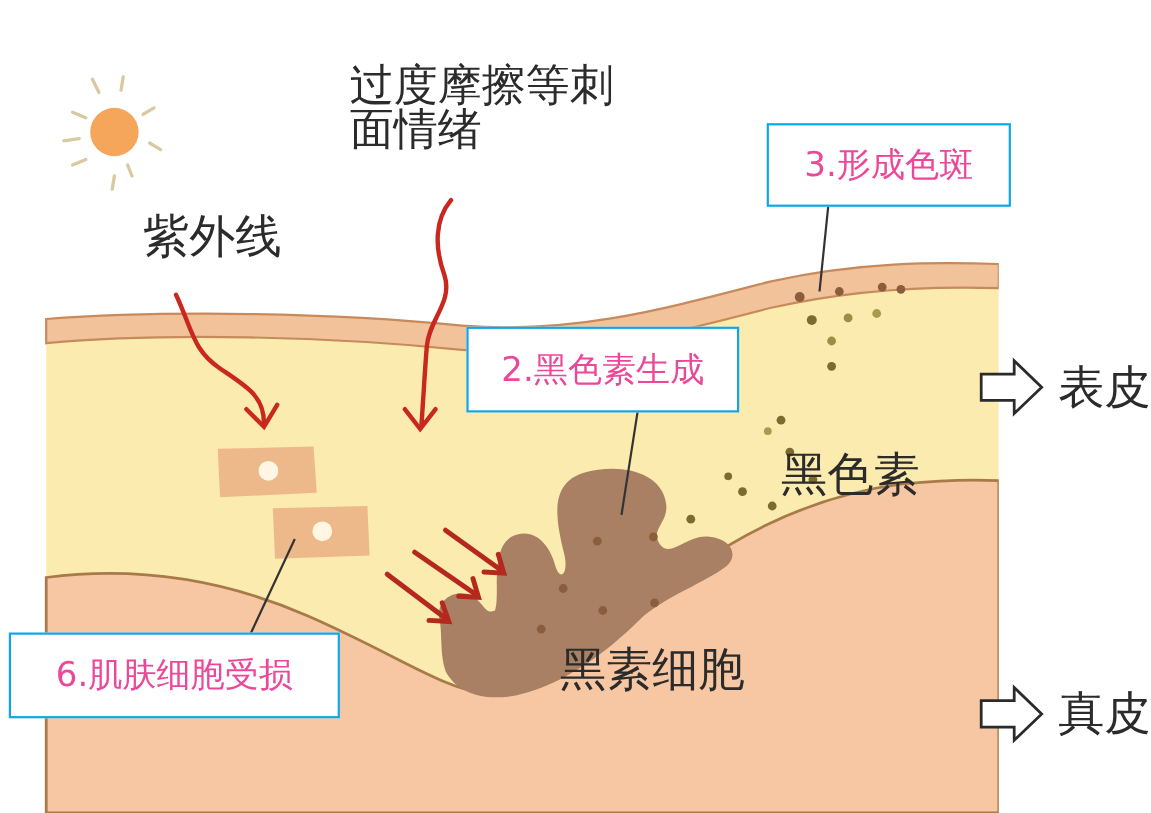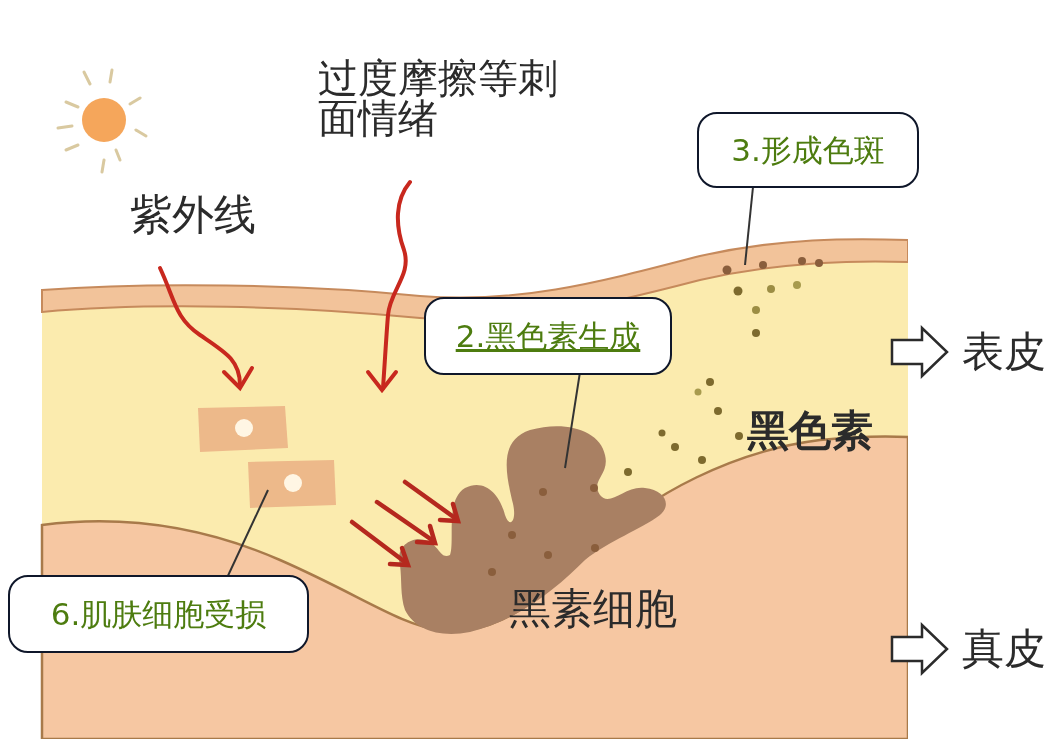--- a/index.html
+++ b/index.html
@@ -1,19 +1,19 @@
 <!DOCTYPE html>
 <html><head>
 <meta charset="utf-8">
 <style>
   html,body{margin:0;padding:0;background:#ffffff;}
   body{width:1046px;height:739px;position:relative;overflow:hidden;font-family:"DejaVu Sans","Liberation Sans",sans-serif;color:#2a2a2a;}
   svg#scene{position:absolute;left:0;top:0;}
   .lbl{position:absolute;font-size:42px;line-height:38px;color:#2b2b2b;white-space:nowrap;}
-  .box{position:absolute;background:#fff;border:2px solid #0f172a;border-radius:20px;font-size:31px;line-height:38px;color:#4d7c0f;display:flex;align-items:center;justify-content:center;white-space:nowrap;}
+  .box{position:absolute;background:#fff;border:2px solid #0ea5e9;border-radius:0;font-size:31px;line-height:38px;color:#ec4899;display:flex;align-items:center;justify-content:center;white-space:nowrap;}
   .stress{position:absolute;left:318px;top:58px;font-size:40px;line-height:40px;color:#2b2b2b;width:230px;}
   .stress div{white-space:nowrap;}
 </style>
 </head>
 <body>
 
 <svg id="scene" width="1046" height="739" viewBox="0 0 1046 739">
 
   <path d="M42,312 C150,300 300,300 420,312 C520,322 600,300 700,270 C780,250 850,248 908,250 L908,739 L42,739 Z" fill="#FBEBAE"></path>
 
@@ -115,20 +115,20 @@
 </svg>
 
 <div class="lbl" style="left:130px;top:196px;">紫外线</div>
 
 <div class="stress">
   <div>过度摩擦等刺</div>
   <div>面情绪</div>
 </div>
 
 <div class="box" style="left:697px;top:112px;width:218px;height:72px;">3.形成色斑</div>
-<div class="box" style="left:424px;top:297px;width:244px;height:74px;text-decoration:underline;">2.黑色素生成</div>
+<div class="box" style="left:424px;top:297px;width:244px;height:74px;">2.黑色素生成</div>
 <div class="box" style="left:8px;top:575px;width:297px;height:74px;">6.肌肤细胞受损</div>
 
-<div class="lbl" style="left:747px;top:412px;font-weight:bold;">黑色素</div>
+<div class="lbl" style="left:710px;top:412px;">黑色素</div>
 <div class="lbl" style="left:509px;top:590px;">黑素细胞</div>
 
 <div class="lbl" style="left:962px;top:333px;">表皮</div>
 <div class="lbl" style="left:962px;top:630px;">真皮</div>
 
 </body></html>

